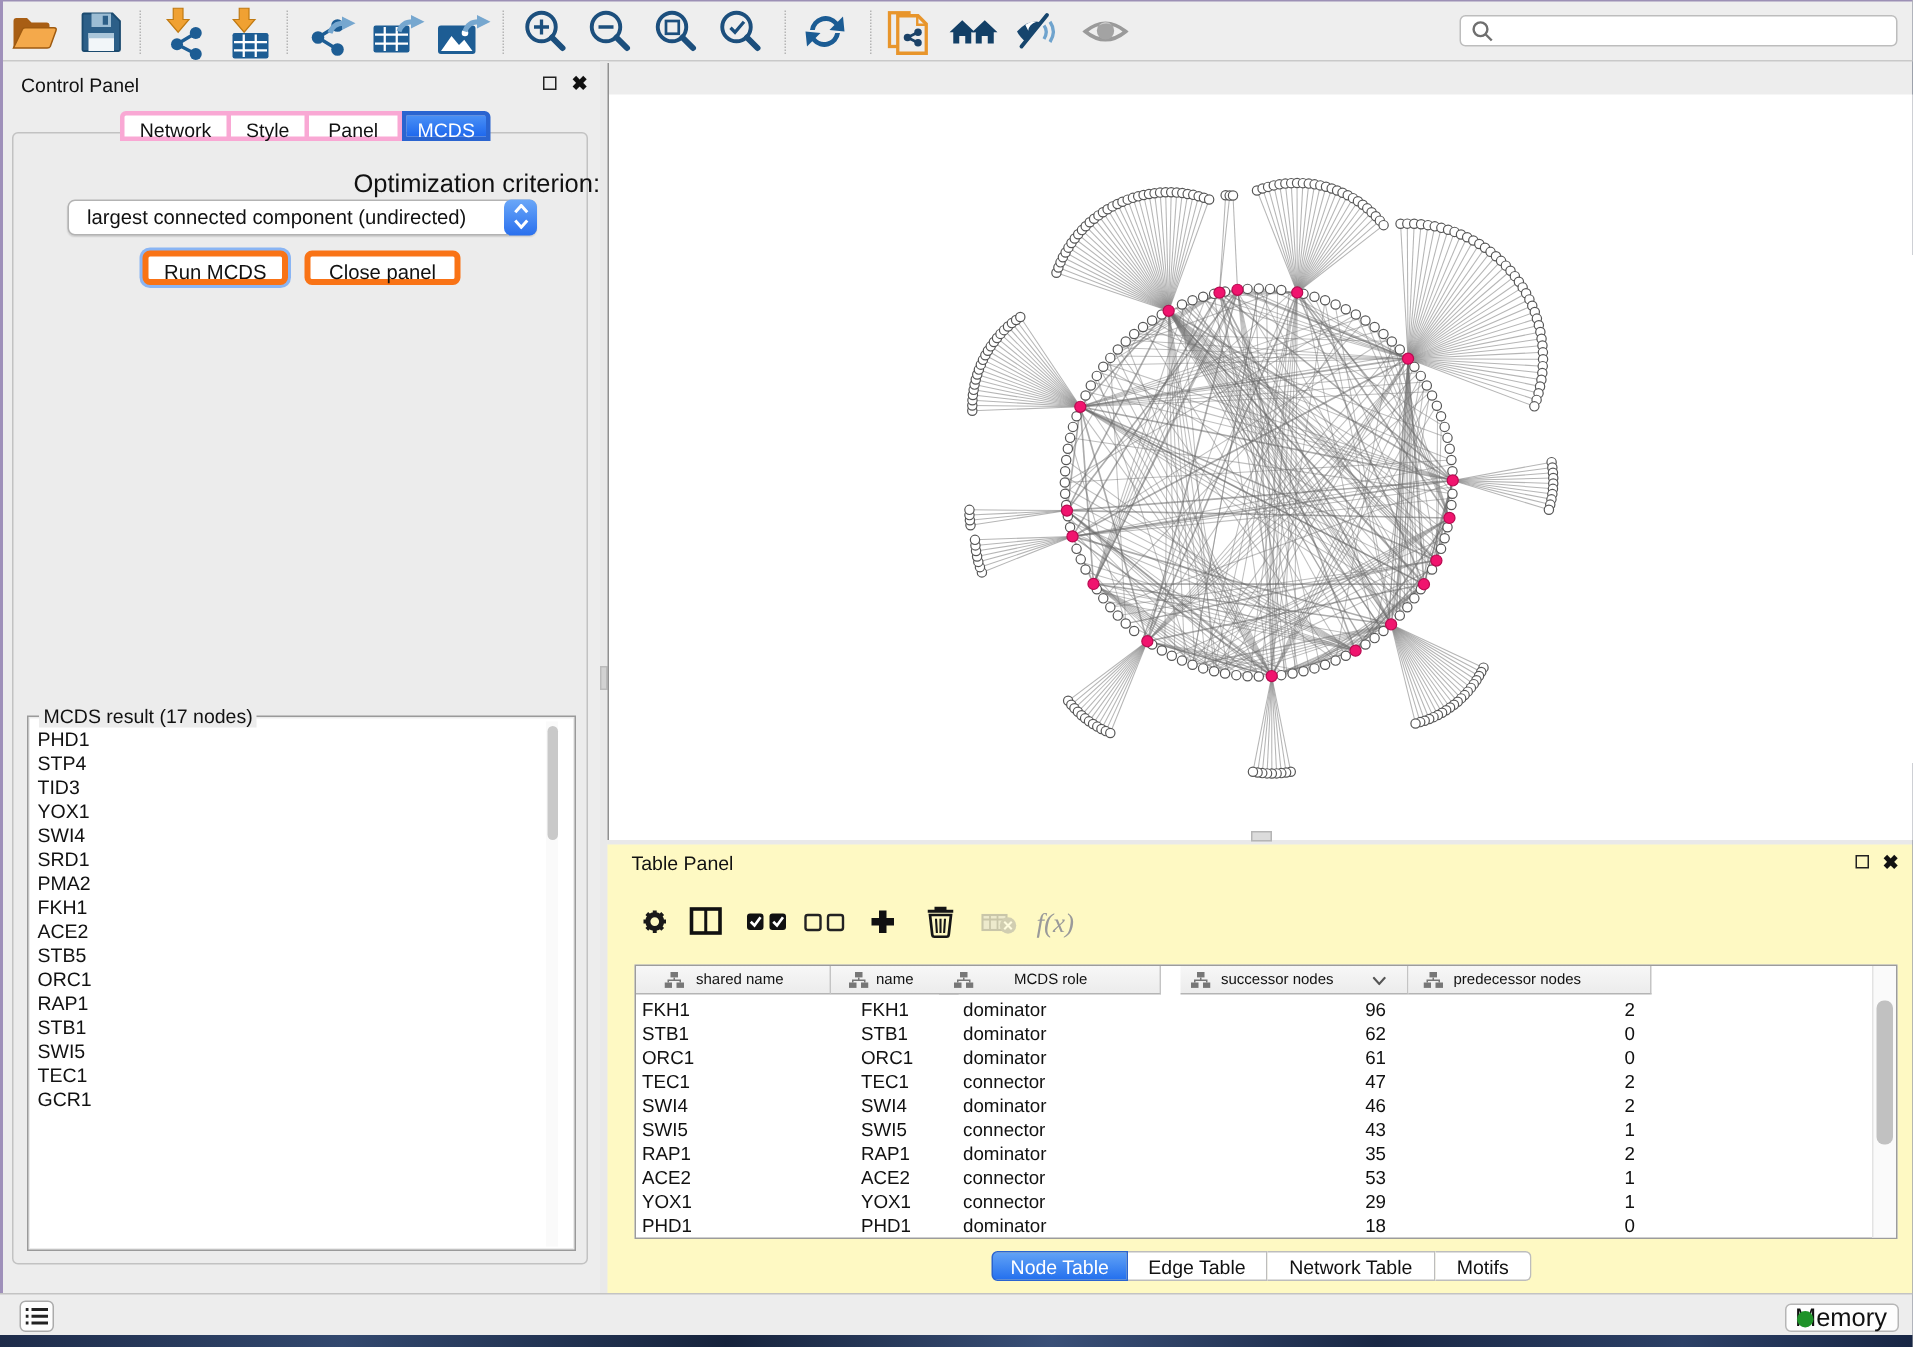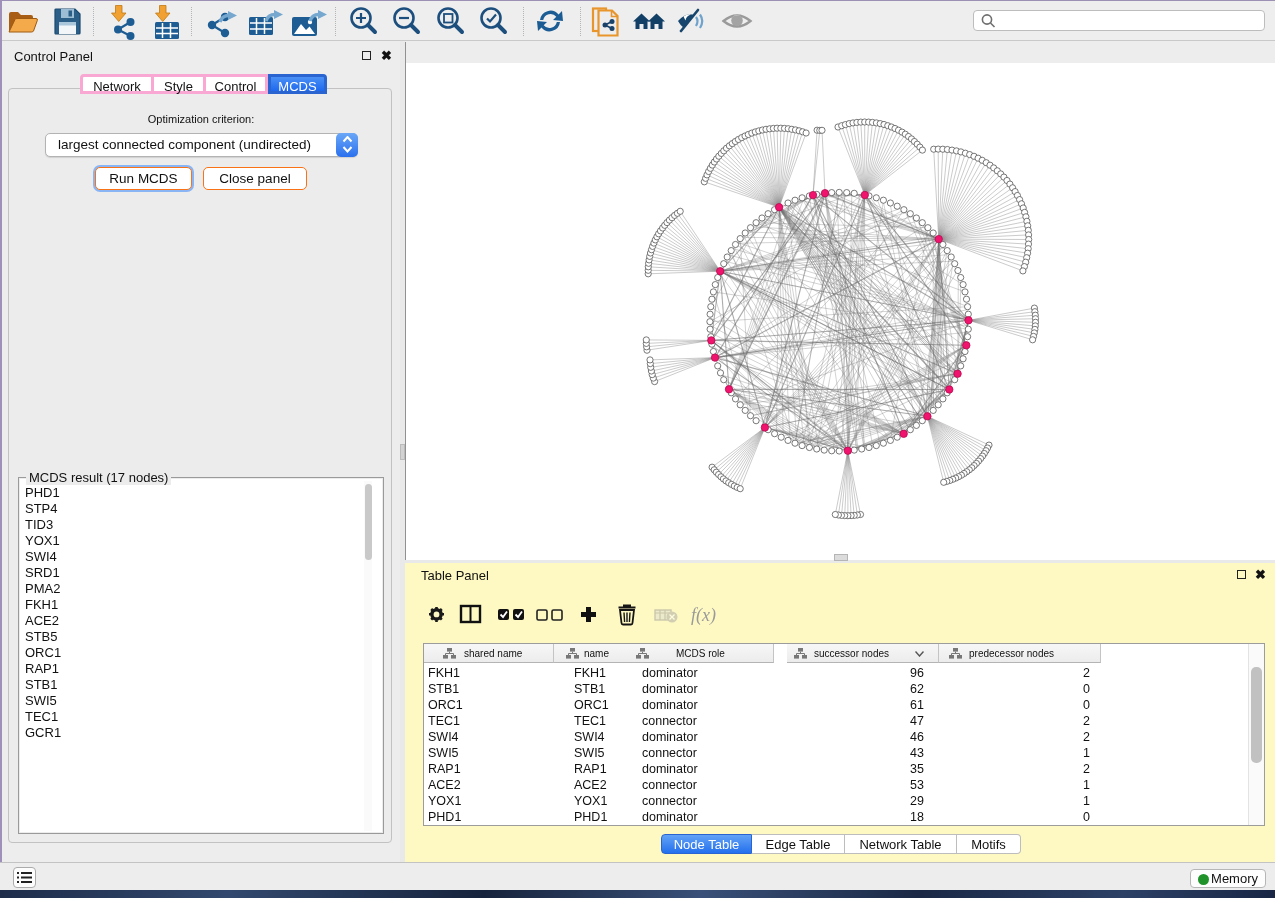--- a/index.html
+++ b/index.html
@@ -9,37 +9,37 @@
 #purple{position:absolute;left:0;top:0;width:2px;height:890px;background:#9f90ba}
 #search{position:absolute;left:973px;top:10px;width:292px;height:21px;background:#fff;border:1px solid #bdbdbd;border-radius:4px}
 
 #cpanel{position:absolute;left:2px;top:41px;width:398px;height:821px}
 #cpanel .title{position:absolute;left:12px;top:8px;font-size:13px;color:#111}
 .wicon{position:absolute;width:9px;height:9px;border:1.5px solid #222}
 .xicon{position:absolute;font-size:13px;font-weight:bold;color:#111;line-height:1}
 #bevel{position:absolute;left:6px;top:47px;width:384px;height:755px;background:#ececec;border:1px solid #c2c2c2;border-radius:4px}
 .tab{position:absolute;top:33px;height:20px;background:#fff;border:3px solid #f9a8d4;font-size:13px;color:#111;text-align:center;line-height:19px;z-index:3}
 .tabsel{background:linear-gradient(#4a90f5,#1e68ee);color:#fff;border-color:#2a64d0}
-#optlab{position:absolute;left:0;top:72px;width:398px;text-align:center;font-size:11px;color:#111}
+#optlab{position:absolute;left:0;top:72px;width:398px;text-align:right;font-size:17px;color:#111}
 #combo{position:absolute;left:43px;top:92px;width:313px;height:24px;background:#fff;border:1px solid #b3b3b3;border-radius:5px;font-size:13.5px;color:#111;line-height:22px;padding-left:12px;box-shadow:0 1px 1px rgba(0,0,0,.12)}
 #combocap{position:absolute;right:-1px;top:-1px;width:22px;height:24px;border-radius:5px;background:linear-gradient(#6aa7f8,#2a70ee);}
 .chev{position:absolute;left:5.5px;width:11px;height:7px;color:#fff}
-.btn{position:absolute;top:126px;height:23px;background:#fff;border:1px solid #f97316;border-radius:5px;font-size:13.5px;color:#111;text-align:center;line-height:21px}
+.btn{position:absolute;top:126px;height:23px;background:#fff;border:4px solid #f97316;border-radius:5px;font-size:13.5px;color:#111;text-align:center;line-height:21px}
 #runbtn{left:93px;width:97px;box-shadow:0 0 0 2px #8ab5f4}
 #closebtn{left:201px;width:104px}
 #groupbox{position:absolute;left:16px;top:436px;width:366px;height:357px;border:1px solid #9a9a9a}
 #grouplab{position:absolute;left:7px;top:-8px;background:#ececec;padding:0 3px;font-size:13px;color:#111}
 #mlist{position:absolute;left:1px;top:1px;right:1px;bottom:1px;background:#fff;font-size:13px;color:#111}
 #mlist .mi{height:16px;line-height:16px;padding-left:5px}
 #mscroll{position:absolute;right:10px;top:2px;width:8px;height:350px;background:#fafafa}
 #mthumb{position:absolute;right:10px;top:5px;width:7px;height:76px;background:#c9c9c9;border-radius:3.5px}
 
 #statusbar{position:absolute;left:0;top:862px;width:1275px;height:28px;background:#ededed;border-top:1px solid #c3c3c3}
 #listbtn{position:absolute;left:13px;top:4px;width:23px;height:21px;background:#fdfdfd;border:1px solid #ababab;border-radius:4px}
-#membtn{position:absolute;right:9px;top:6px;width:76px;height:19px;background:#fdfdfd;border:1px solid #b6b6b6;border-radius:4px;font-size:13px;color:#111;line-height:17px;text-align:right;padding-right:7px}
+#membtn{position:absolute;right:9px;top:6px;width:76px;height:19px;background:#fdfdfd;border:1px solid #b6b6b6;border-radius:4px;font-size:17px;color:#111;line-height:17px;text-align:right;padding-right:7px}
 #memdot{position:absolute;left:7px;top:3.5px;width:11px;height:11px;border-radius:6px;background:#1f9229}
 
 #vsplit{position:absolute;left:400px;top:41px;width:5px;height:821px;background:#e9e9e9}
 #vknob{position:absolute;left:400px;top:444px;width:5px;height:16px;background:#d2d2d2;border:1px solid #bbb}
 #hsplit{position:absolute;left:405px;top:560px;width:870px;height:3px;background:#e9e9e9}
 #hknob{position:absolute;left:834px;top:554px;width:14px;height:7px;background:#dcdcdc;border:1px solid #b5b5b5}
 
 #netwin{position:absolute;left:405px;top:42px;width:870px;height:518px;border-left:1px solid #909090}
 #nettitle{position:absolute;left:0;top:0;width:870px;height:21px;background:linear-gradient(#f2f2f2,#d9d9d9);border-bottom:1px solid #9e9e9e;border-top:1px solid #cfcfcf}
 .light{position:absolute;top:4.5px;width:12px;height:12px;border-radius:6px}
@@ -199,21 +199,21 @@
   </div>
 <div id="purple"></div>
 
 <div id="cpanel">
  <div class="title">Control Panel</div>
  <div class="wicon" style="left:360px;top:10px"></div>
  <div class="xicon" style="left:379px;top:8px">✖</div>
  <div id="bevel"></div>
  <div class="tab" style="left:78px;width:74px;border-radius:4px 0 0 0">Network</div>
  <div class="tab" style="left:152px;width:52px;border-left:none">Style</div>
- <div class="tab" style="left:204px;width:62px;border-left:none">Control</div>
+ <div class="tab" style="left:204px;width:62px;border-left:none">Panel</div>
  <div class="tab tabsel" style="left:266px;width:59px;border-radius:0 4px 0 0">MCDS</div>
  <div id="optlab">Optimization criterion:</div>
  <div id="combo">largest connected component (undirected)
    <div id="combocap">
      <svg class="chev" style="top:3px" viewBox="0 0 11 7">
           <path d="M1.5 5.5 L5.5 1 L9.5 5.5" stroke="#fff" stroke-width="2" fill="none"></path>
         </svg>
      <svg class="chev" style="top:13px" viewBox="0 0 11 7">
           <path d="M1.5 1 L5.5 5.5 L9.5 1" stroke="#fff" stroke-width="2" fill="none"></path>
         </svg>

